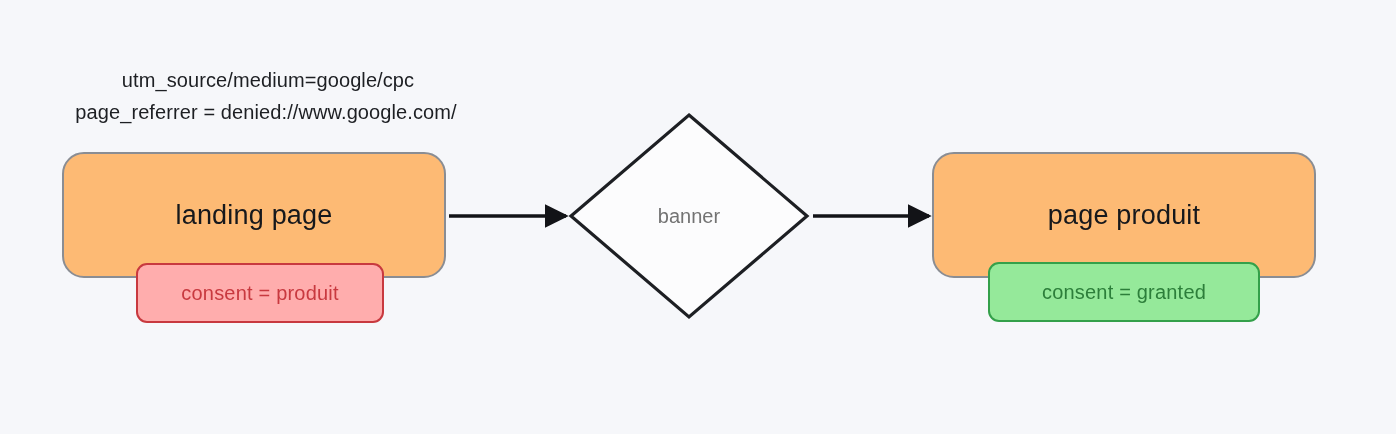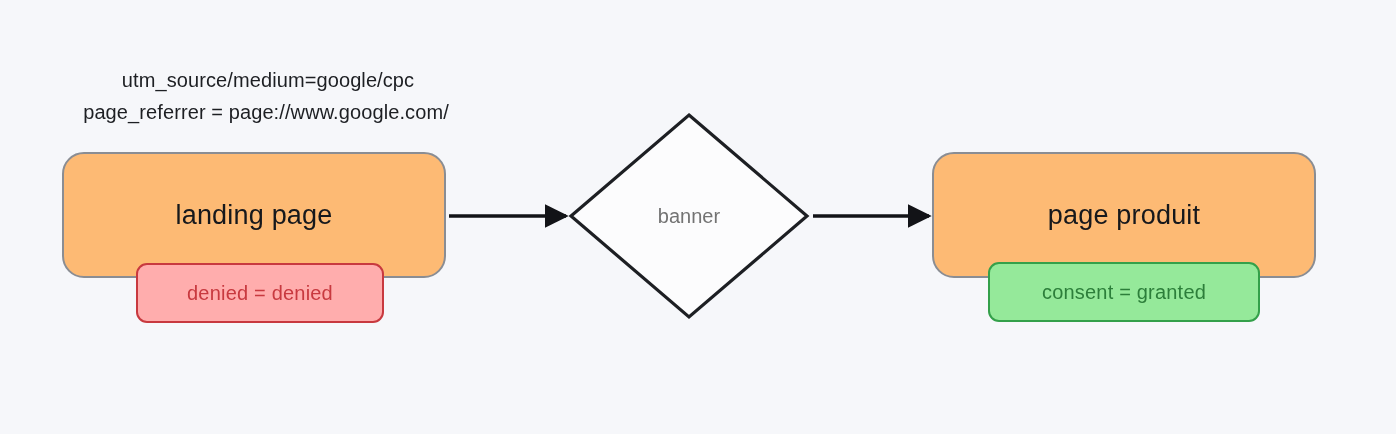--- a/index.html
+++ b/index.html
@@ -156,35 +156,35 @@
       <marker id="arrowhead" markerWidth="7" markerHeight="7" refX="6.2" refY="3.5" orient="auto" markerUnits="strokeWidth">
         <path d="M0,0 L7,3.5 L0,7 Z" fill="#121317"></path>
       </marker>
     </defs>
     <line x1="449" y1="216" x2="566" y2="216" stroke="#121317" stroke-width="3.4" marker-end="url(#arrowhead)"></line>
     <line x1="813" y1="216" x2="929" y2="216" stroke="#121317" stroke-width="3.4" marker-end="url(#arrowhead)"></line>
   </svg>
 
   <div class="caption" id="caption-left">
     <span class="cap-line cap-line-1">utm_source/medium=google/cpc</span>
-    <span class="cap-line cap-line-2">page_referrer = page://www.google.com/</span>
+    <span class="cap-line cap-line-2">page_referrer = denied://www.google.com/</span>
   </div>
 
 
   <div class="node-box" id="node-landing">
     <span class="node-label">landing page</span>
   </div>
 
   <div id="node-banner">
     <svg viewBox="0 0 242 208" xmlns="http://www.w3.org/2000/svg">
       <polygon points="121,3 239,104 121,205 3,104" fill="#fcfcfd" stroke="#1d1f23" stroke-width="3.2" stroke-linejoin="miter"></polygon>
     </svg>
     <span class="node-label">banner</span>
   </div>
 
   <div class="node-box" id="node-produit">
     <span class="node-label">page produit</span>
   </div>
 
-  <div class="badge" id="badge-denied">denied = denied</div>
+  <div class="badge" id="badge-denied">consent = produit</div>
   <div class="badge" id="badge-granted">consent = granted</div>
 
 </div>
 
 </body></html>

